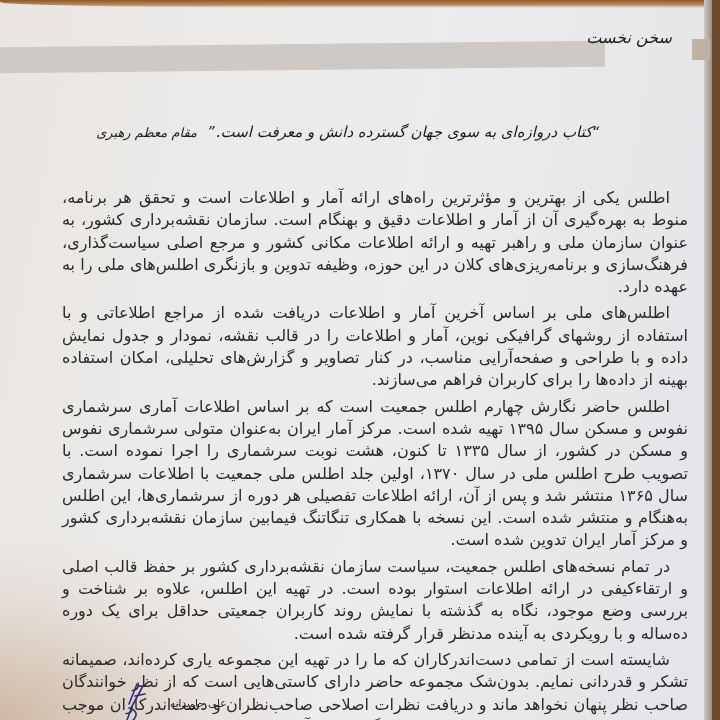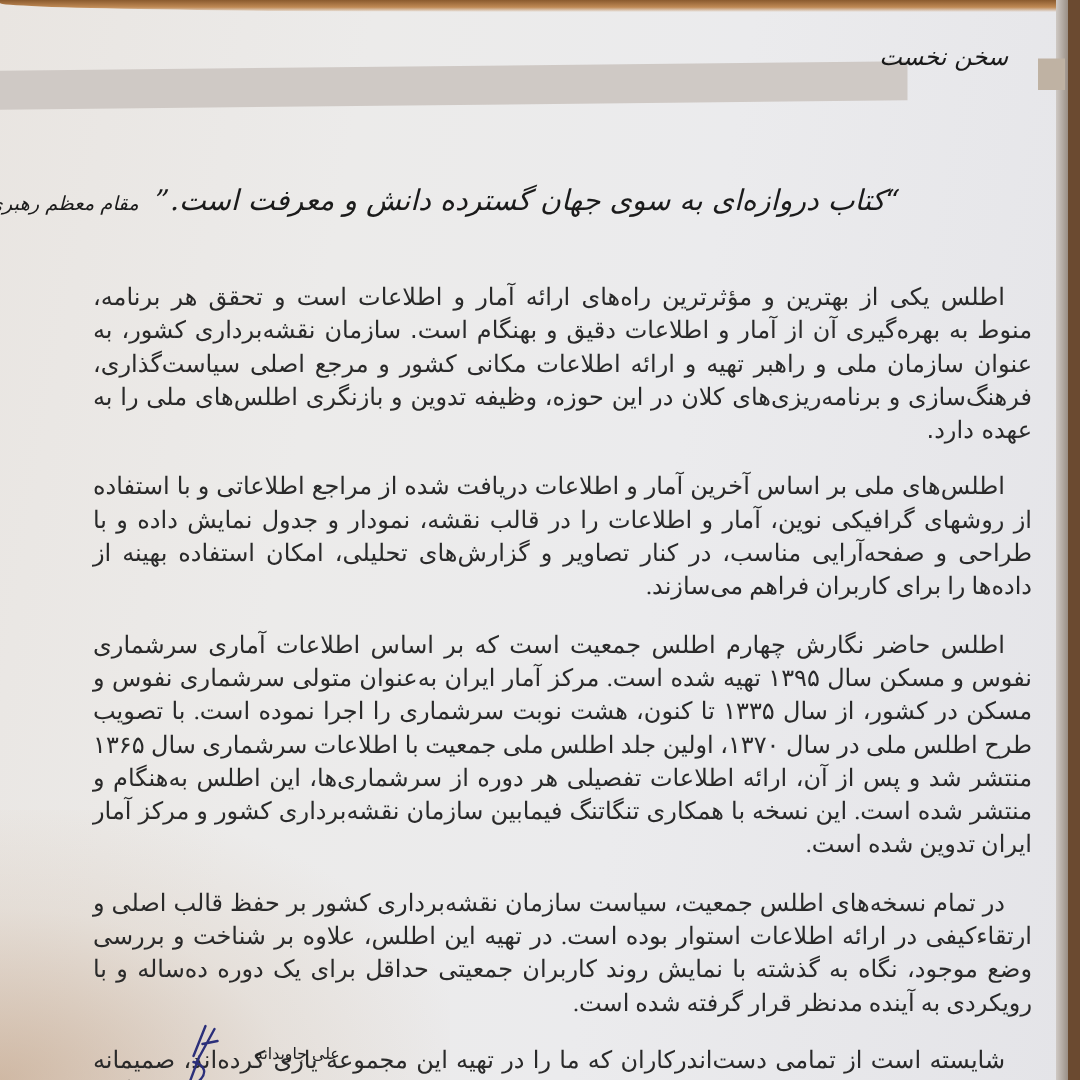--- a/index.html
+++ b/index.html
@@ -41,30 +41,30 @@
     direction:rtl;
     font-family:"DejaVu Serif", serif; font-style:italic;
     font-size:16px; color:#1a1a1a;
   }
   .quote {
     position:absolute; left:150px; top:122px; width:450px;
     direction:rtl; text-align:center;
     font-family:"DejaVu Serif", serif; font-style:italic;
     color:#1b1b1b; white-space:nowrap;
   }
-  .quote .q-text { font-size:19px;text-align:right; }
+  .quote .q-text { font-size:15px;text-align:right; }
   .quote .q-author { font-size:13px; margin-right:6px; }
   .body-text {
     position:absolute; left:62px; top:187px; width:626px;
     direction:rtl; text-align:justify;
     font-family:"DejaVu Sans", sans-serif;
     font-size:16px; line-height:22.3px; color:#2a2a2a;
   }
   .body-text p { margin:0 0 0 0; text-indent:18px; }
-  .body-text p.gap { margin-top:16px;font-family:Liberation Serif, serif; }
+  .body-text p.gap { margin-top:4px; }
   .closing {
     position:absolute; left:60px; top:660px; width:300px;
     direction:rtl; text-align:right;
     font-family:"DejaVu Sans", sans-serif; font-size:10.5px; color:#1e1e1e;
   }
   .closing .wish { display:block; margin-bottom:7px; }
   .signer {
     position:absolute; left:170px; top:697px;
     direction:rtl;
     font-family:"DejaVu Sans", sans-serif; font-size:10.5px; color:#1e1e1e;text-align:center;

